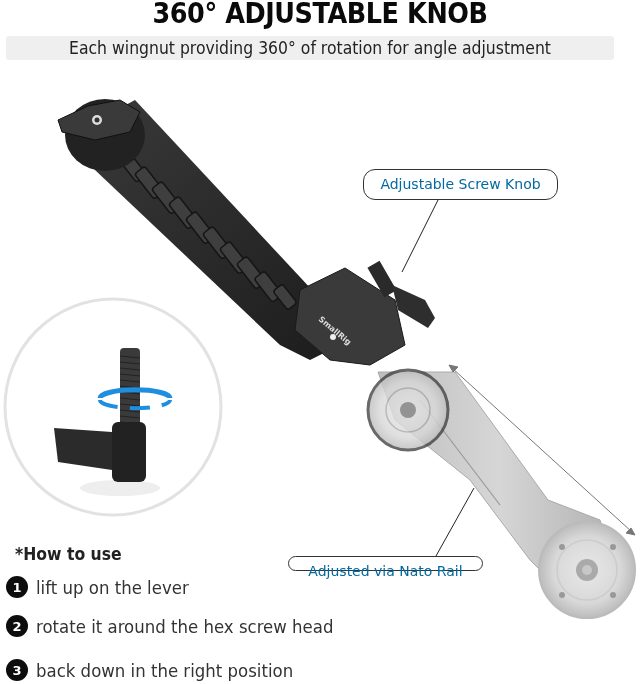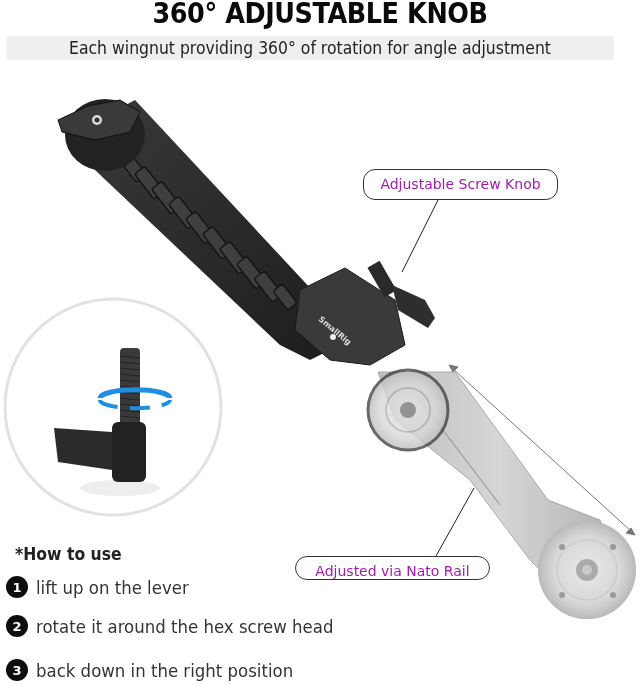--- a/index.html
+++ b/index.html
@@ -2,23 +2,23 @@
 <html><head>
   <meta charset="utf-8">
   <style>
     * { margin:0; padding:0; box-sizing:border-box; }
     html, body { width:640px; height:684px; background:#ffffff; overflow:hidden; }
     body { position:relative; font-family:"Liberation Sans", sans-serif; color:#111; }
     .title { position:absolute; left:0; top:-4px; width:640px; text-align:center; font-family:"DejaVu Sans", sans-serif; font-weight:bold; font-size:29px; letter-spacing:-0.5px; transform:scaleX(0.88); color:#0a0a0a; }
     .subtitle-bar { position:absolute; left:6px; top:36px; width:608px; height:24px; background:#efefef; border-radius:3px; }
     .subtitle { position:absolute; left:0; top:38px; width:620px; text-align:center; font-family:"DejaVu Sans", sans-serif; font-size:17px; color:#222; transform:scaleX(0.92); }
     svg.scene { position:absolute; left:0; top:0; }
-    .callout { position:absolute; border:1.3px solid #333; border-radius:12px; background:#fff; font-family:"DejaVu Sans", sans-serif; font-size:14px; color:#a21caf; text-align:center; line-height:28px; }
+    .callout { position:absolute; border:1.3px solid #333; border-radius:12px; background:#fff; font-family:"DejaVu Sans", sans-serif; font-size:14px; color:#0369a1; text-align:center; line-height:28px; }
     .callout.knob { left:363px; top:169px; width:195px; height:31px; }
-    .callout.rail { left:295px; top:556px; width:195px; height:24px; }
+    .callout.rail { left:288px; top:556px; width:195px; height:15px;border-radius:11px; }
     .howto { position:absolute; left:15px; top:544px; font-family:"DejaVu Sans", sans-serif; font-weight:bold; font-size:17px; color:#222; transform:scaleX(0.92); transform-origin:left; }
     .step { position:absolute; left:6px; display:flex; align-items:center; gap:8px; }
     .step .num { width:22px; height:22px; border-radius:50%; background:#0d0d0d; color:#fff; font-family:"DejaVu Sans", sans-serif; font-weight:bold; font-size:13px; display:flex; align-items:center; justify-content:center; }
     .step .txt { font-family:"DejaVu Sans", sans-serif; font-size:18px; color:#333; transform:scaleX(0.92); transform-origin:left; white-space:nowrap; }
   </style>
 </head>
 <body>
 
 <div class="title">360° ADJUSTABLE KNOB</div>
 <div class="subtitle-bar"></div>

